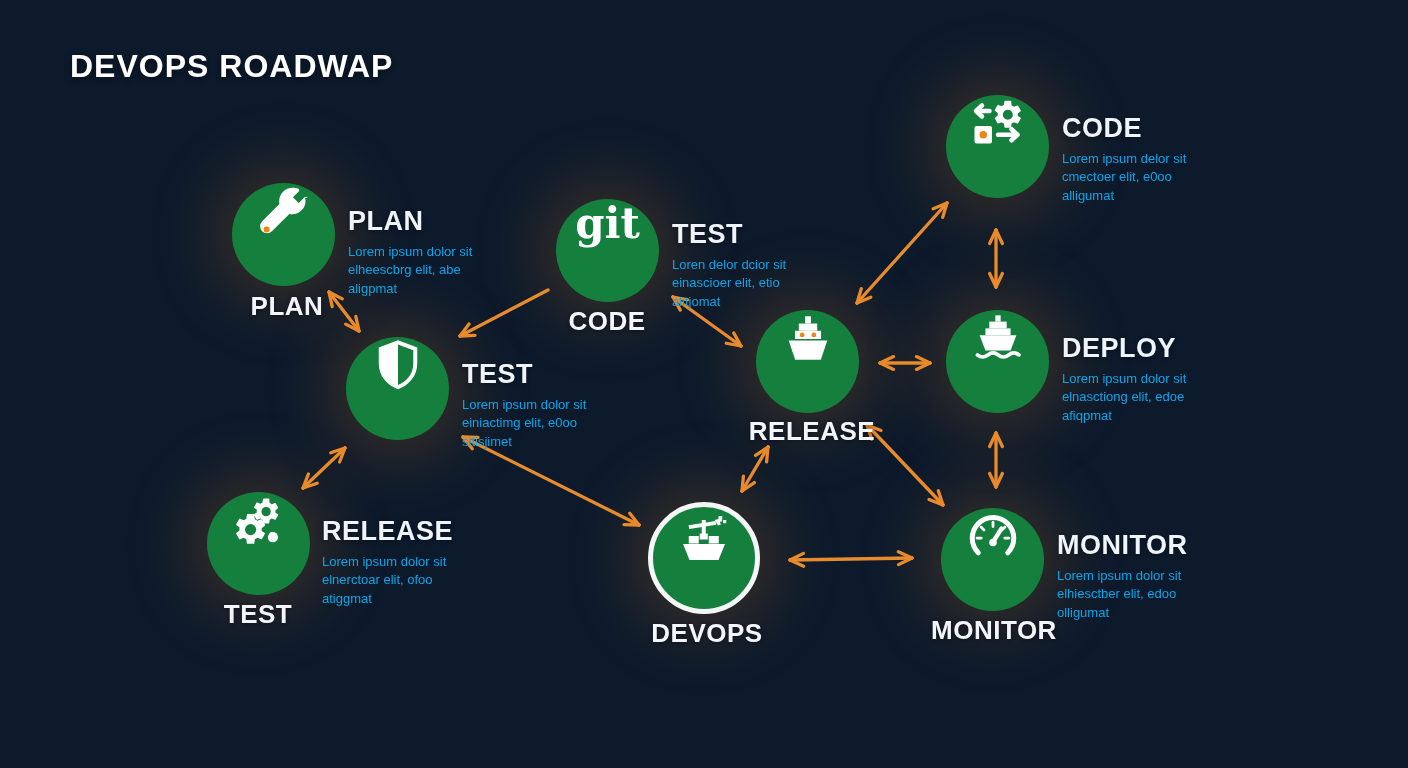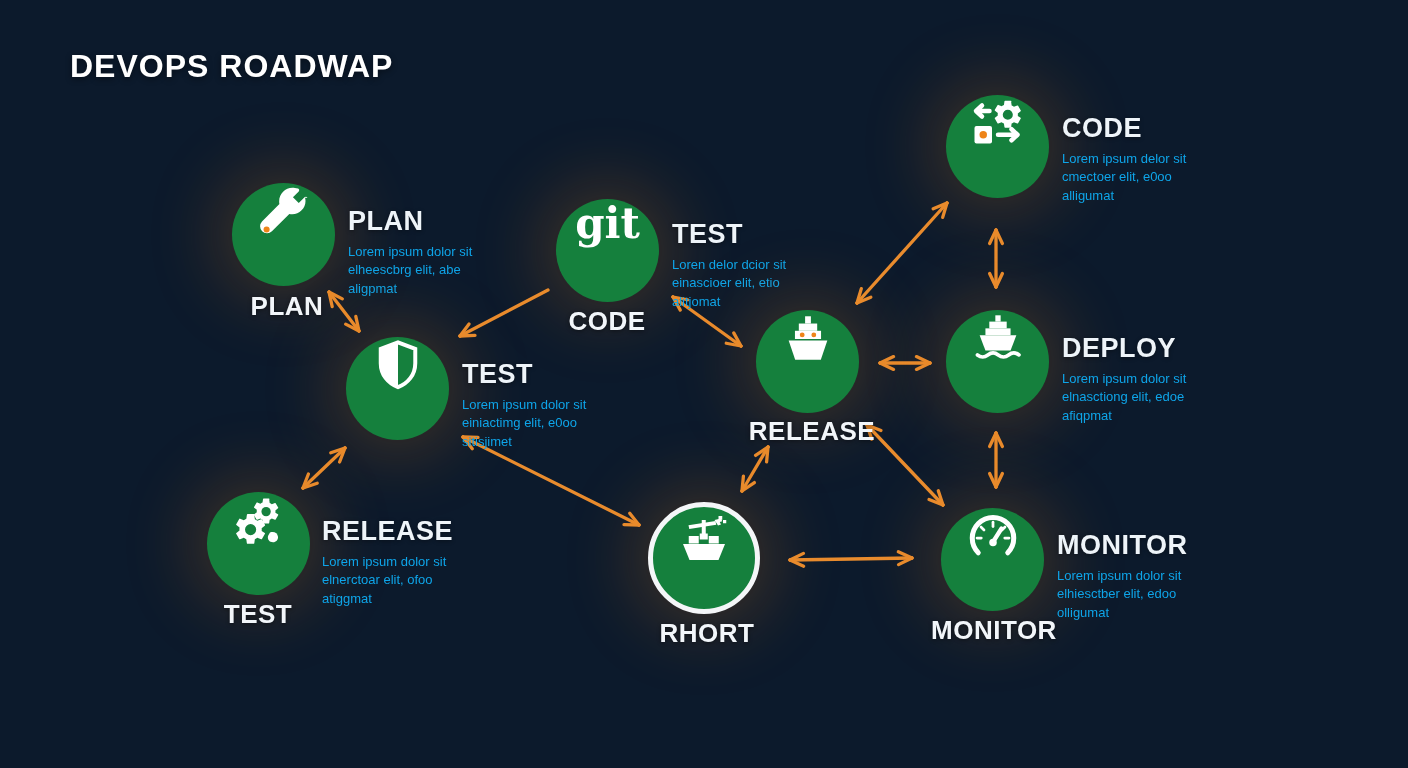--- a/index.html
+++ b/index.html
@@ -213,21 +213,21 @@
       <path d="M5.8 7.3 16.6 5.6l.3 1.5-10.8 1.7z" fill="#fff"></path>
       <path d="M16.2 5.2l2.6-.6.5 1.1-1 .3.5 1-1.2.4z" fill="#fff"></path>
       <rect x="17.8" y="3.6" width="1.5" height="1.5" fill="#fff"></rect>
       <rect x="19.6" y="5.2" width="1.3" height="1.3" fill="#fff"></rect>
       <rect x="10.3" y="10.6" width="3.2" height="2.4" fill="#fff"></rect>
       <rect x="5.9" y="11.6" width="4" height="3" fill="#fff"></rect>
       <rect x="13.9" y="11.6" width="4" height="3" fill="#fff"></rect>
       <path d="M3.6 14.8h16.8l-2.6 6.4H6.2z" fill="#fff"></path>
     </svg>
   </div>
-  <div class="below" style="left:597px;top:618px;">RHORT</div>
+  <div class="below" style="left:597px;top:618px;">DEVOPS</div>
 
   <div class="circle" style="left:941px;top:508px;">
     <svg class="icon" width="60" height="60" viewBox="0 0 24 24">
       <path d="M6.1 17.9a8.3 8.3 0 1 1 11.8 0" fill="none" stroke="#fff" stroke-width="2" stroke-linecap="round"></path>
       <g stroke="#fff" stroke-width="1.1" stroke-linecap="round">
         <line x1="5.6" y1="12" x2="7.3" y2="12"></line>
         <line x1="7.2" y1="7.6" x2="8.4" y2="8.8"></line>
         <line x1="12" y1="5.7" x2="12" y2="7.4"></line>
         <line x1="16.8" y1="7.6" x2="15.6" y2="8.8"></line>
         <line x1="18.4" y1="12" x2="16.7" y2="12"></line>

